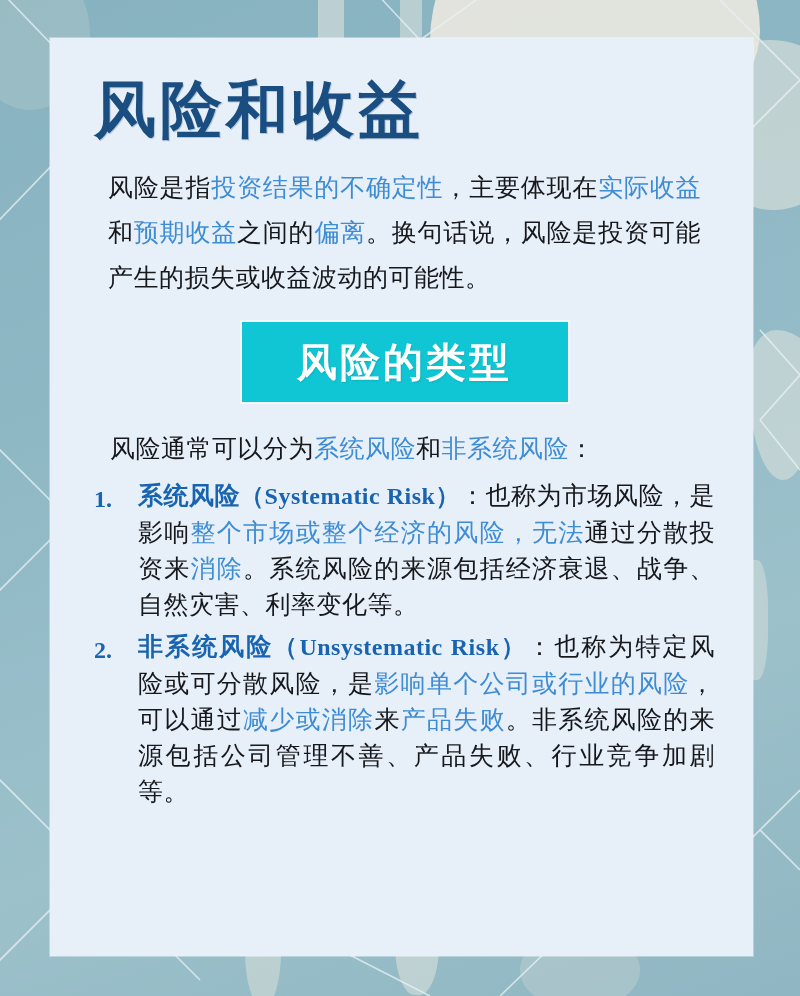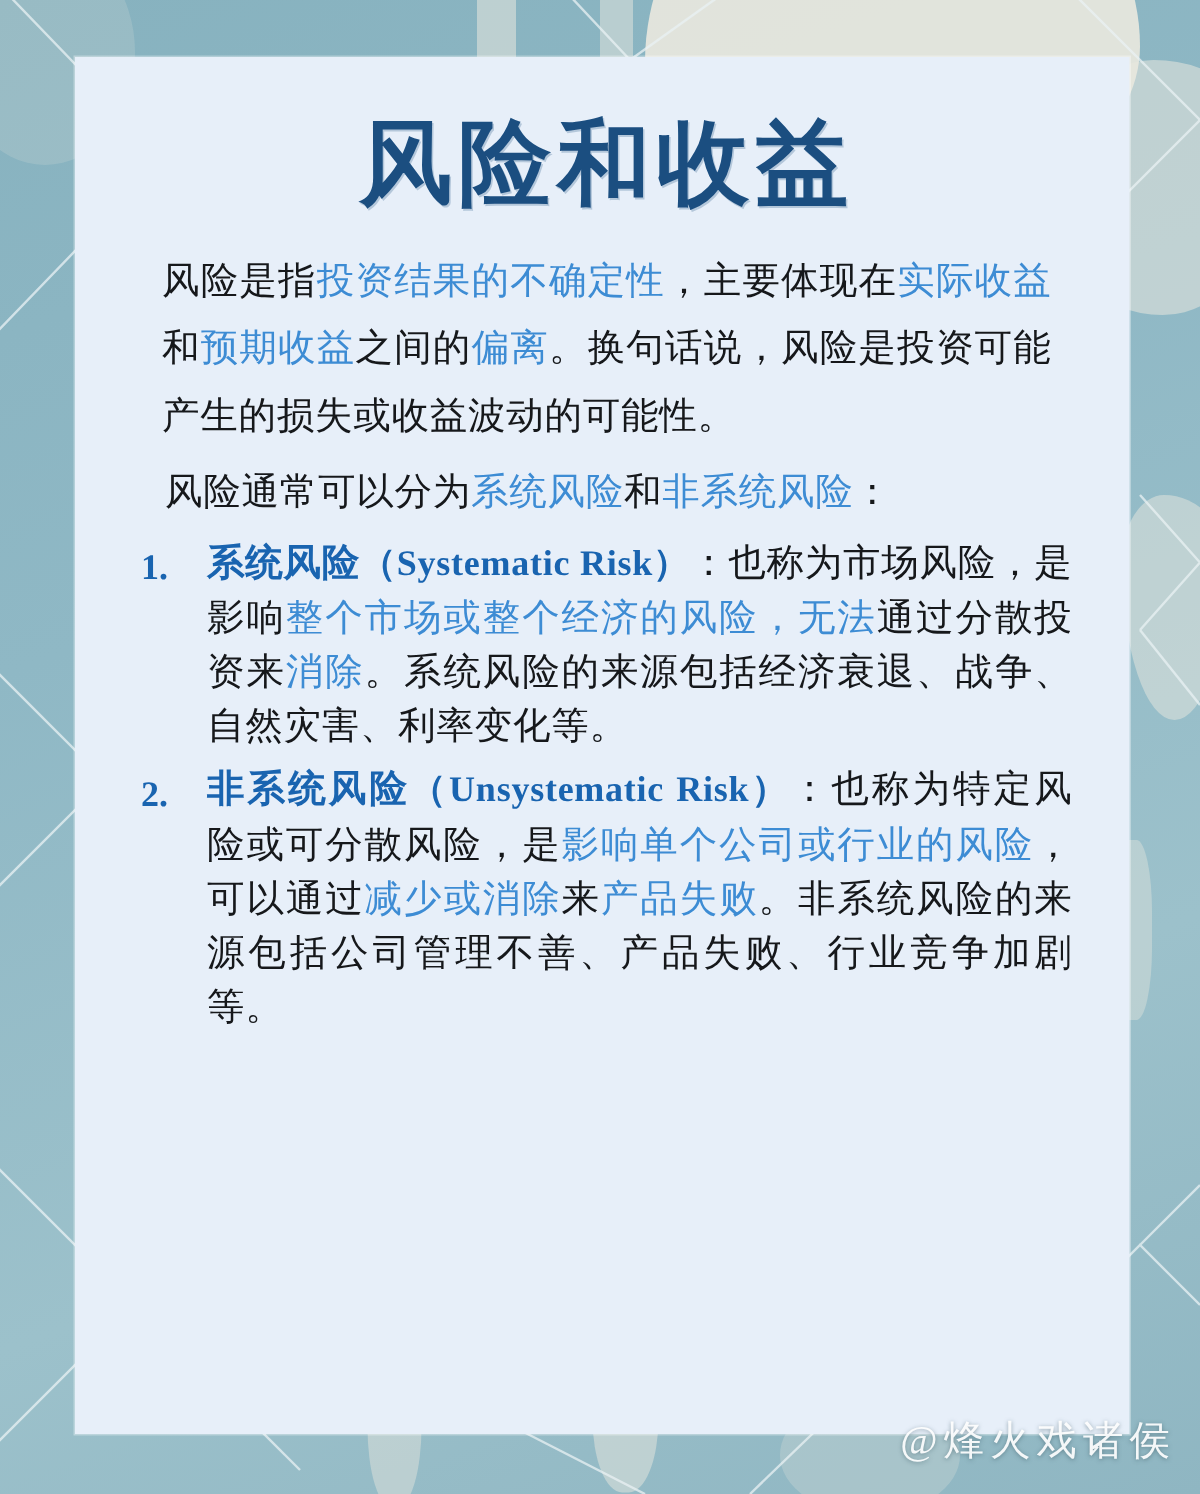--- a/index.html
+++ b/index.html
@@ -125,21 +125,21 @@
   }
 
   
   .title {
     font-family: "Liberation Serif", "DejaVu Serif", serif;
     font-weight: 700;
     font-size: 62px;
     line-height: 1.05;
     letter-spacing: 4px;
     color: #1b4e80;
-    text-align: center;
+    text-align: left;
     margin: 14px 0 22px 0;
     text-shadow: 1px 1px 0 rgba(27,78,128,.25);
   }
 
   
   .para {
     font-size: 25px;
     line-height: 45px;
     color: #16181b;
     letter-spacing: 0.5px;
@@ -264,20 +264,25 @@
     </g>
   </svg>
 
   <div class="card">
     <div class="card-inner">
 
       <h1 class="title">风险和收益</h1>
 
       <p class="para intro"><span>风险是指</span><span class="hl">投资结果的不确定性</span><span>，主要体现在</span><span class="hl">实际收益</span><span>和</span><span class="hl">预期收益</span><span>之间的</span><span class="hl">偏离</span><span>。换句话说，风险是投资可能产生的损失或收益波动的可能性。</span></p>
 
+      <div class="banner-wrap">
+        <div class="banner">
+          <span class="banner-text">风险的类型</span>
+        </div>
+      </div>
 
       <p class="para lead"><span>风险通常可以分为</span><span class="hl">系统风险</span><span>和</span><span class="hl">非系统风险</span><span>：</span></p>
 
       <div class="list">
 
         <div class="item">
           <div class="num">1.</div>
           <div class="item-body">
             <span class="term">系统风险</span><span class="term-en">（Systematic Risk）</span><span><span>：也称为市场风险，是影响</span><span class="hl">整个市场或整个经济的风险，无法</span><span>通过分散投资来</span><span class="hl">消除</span><span>。系统风险的来源包括经济衰退、战争、自然灾害、利率变化等。</span></span>
           </div>
@@ -288,15 +293,14 @@
           <div class="item-body">
             <span class="term">非系统风险</span><span class="term-en">（Unsystematic Risk）</span><span><span>：也称为特定风险或可分散风险，是</span><span class="hl">影响单个公司或行业的风险</span><span>，可以通过</span><span class="hl">减少或消除</span><span>来</span><span class="hl">产品失败</span><span>。非系统风险的来源包括公司管理不善、产品失败、行业竞争加剧等。</span></span>
           </div>
         </div>
 
       </div>
 
     </div>
   </div>
 
-  <div class="watermark">@烽火戏诸侯</div>
 
 </div>
 
 </body></html>

